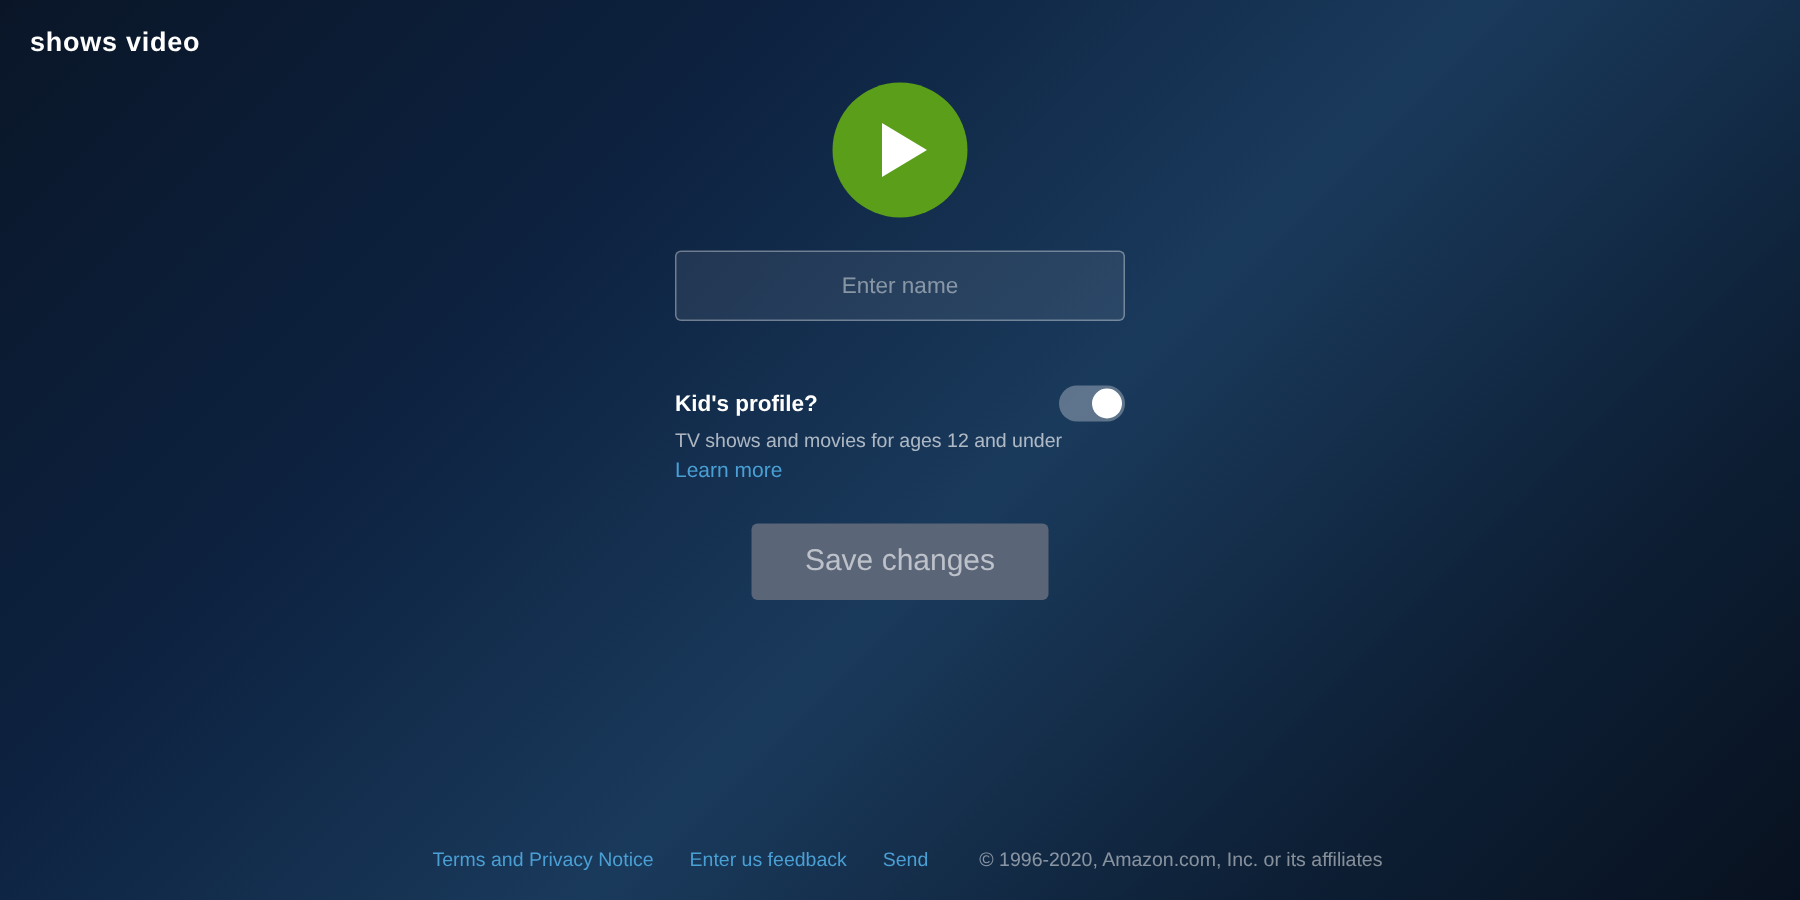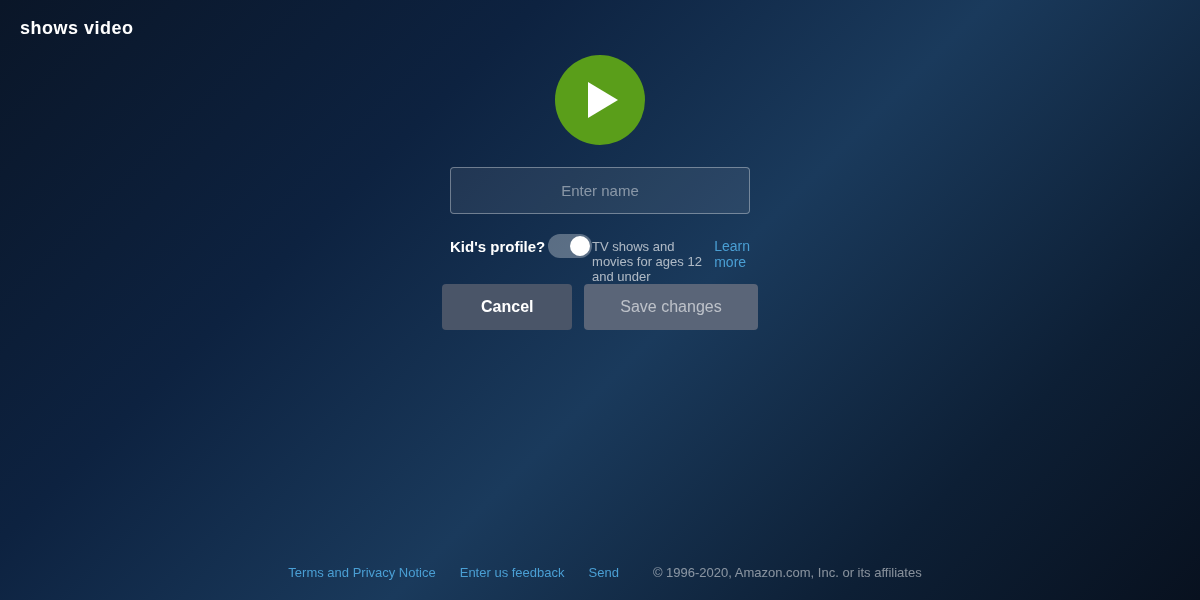--- a/index.html
+++ b/index.html
@@ -71,32 +71,33 @@
     .name-input {
       width: 300px;
       padding: 14px 17px;
       background: rgba(255,255,255,0.08);
       border: 1px solid rgba(255,255,255,0.35);
       border-radius: 4px;
       color: rgba(255,255,255,0.5);
       font-size: 15px;
       text-align: center;
       outline: none;
-      margin-bottom: 20px;
+      margin-bottom: 43px;
     }
 
     .name-input::placeholder {
       color: rgba(255,255,255,0.45);
     }
 
     .kids-section {
       display: flex;
-      flex-direction: row;
+      flex-direction: column;
       align-items: flex-start;
       width: 300px;
+      margin-bottom: 28px;
     }
 
     .kids-row {
       display: flex;
       align-items: center;
       justify-content: space-between;
       width: 100%;
     }
 
     .kids-label {
@@ -157,21 +158,21 @@
       cursor: pointer;
       min-width: 130px;
     }
 
     .btn-save {
       padding: 14px 36px;
       background: #5a6578;
       border: none;
       border-radius: 4px;
       color: rgba(255,255,255,0.6);
-      font-size: 16px;
+      font-size: 20px;
       cursor: pointer;
       min-width: 140px;
     }
 
     .footer {
       position: absolute;
       bottom: 20px;
       width: 100%;
       display: flex;
       align-items: center;
@@ -214,21 +215,20 @@
       <span class="kids-label">Kid's profile?</span>
       <div class="toggle-switch">
         <div class="toggle-knob"></div>
       </div>
     </div>
     <span class="kids-desc">TV shows and movies for ages 12 and under</span>
     <a class="learn-more">Learn more</a>
   </div>
 
   <div class="buttons-row">
-    <button class="btn-cancel">Cancel</button>
     <button class="btn-save">Save changes</button>
   </div>
 
 </div>
 
 <div class="footer">
   <a class="footer-link">Terms and Privacy Notice</a>
   <a class="footer-link">Enter us feedback</a>
   <a class="footer-link">Send</a>
   <span class="footer-copy">© 1996-2020, Amazon.com, Inc. or its affiliates</span>

